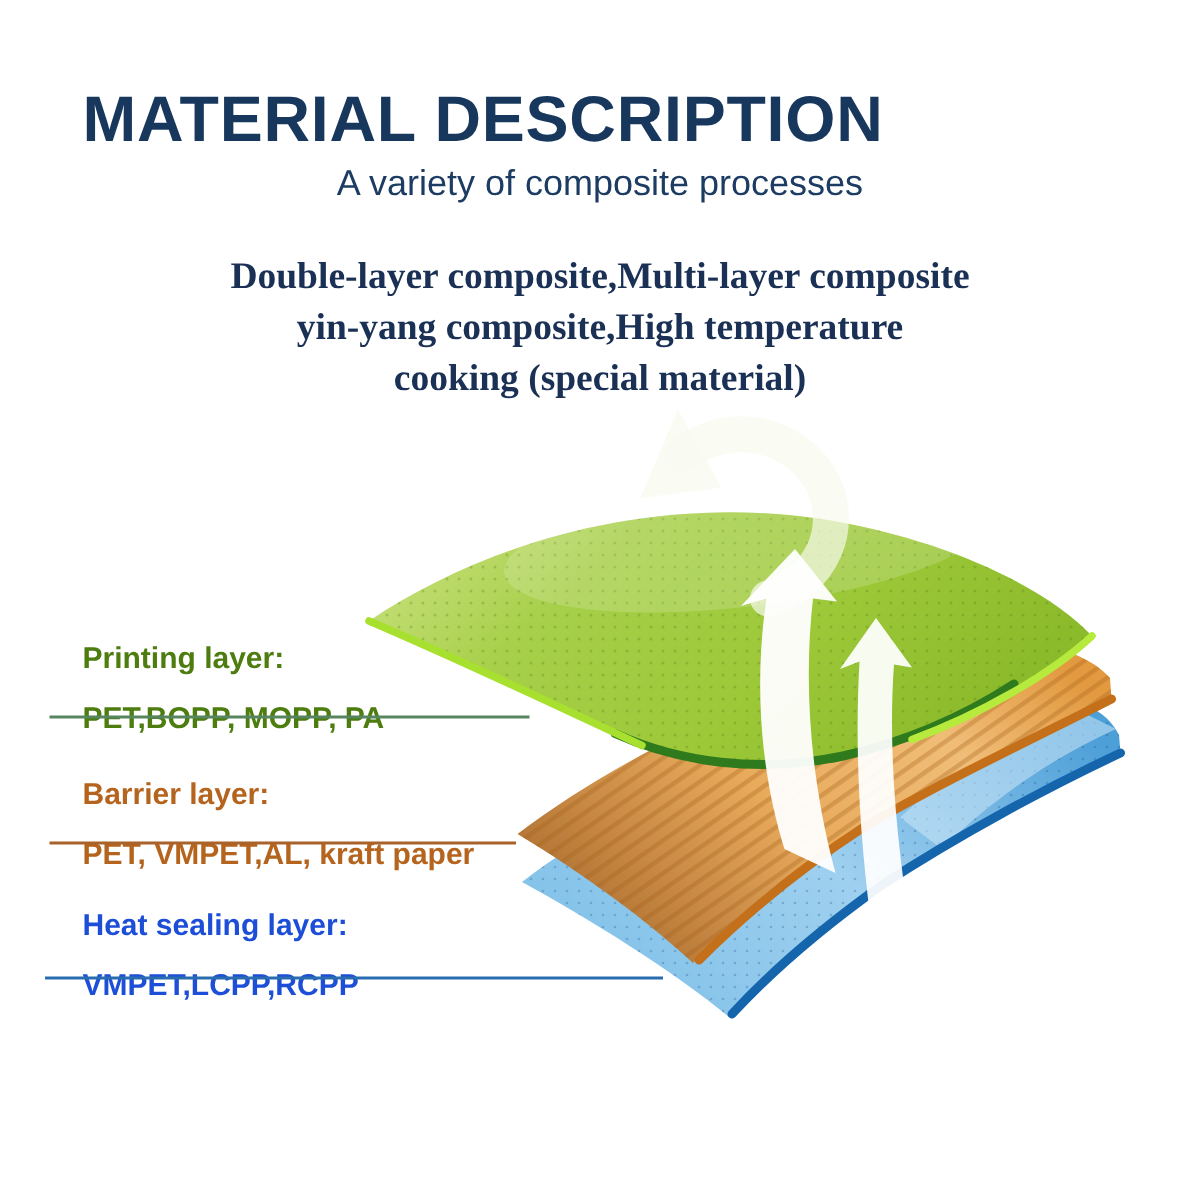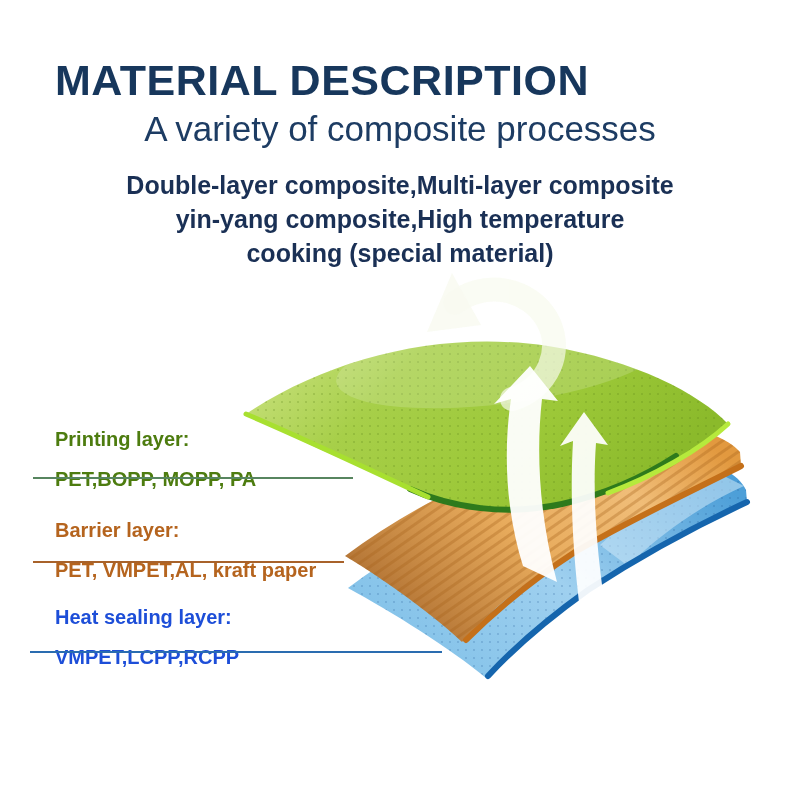--- a/index.html
+++ b/index.html
@@ -8,21 +8,21 @@
     position:relative;width:800px;height:800px;margin:0 auto;
     background:#ffffff;overflow:hidden;
     font-family:"Liberation Sans", sans-serif;
   }
   .title{
     position:absolute;top:56px;left:0;width:644px;margin:0;
     text-align:center;font-size:43px;font-weight:700;letter-spacing:.5px;
   }
   .subtitle{
     position:absolute;top:109px;left:0;width:800px;margin:0;
-    text-align:center;font-size:35px;font-weight:400;
+    text-align:center;font-size:24px;font-weight:400;
   }
   .description{
     position:absolute;top:168px;left:0;width:800px;
     text-align:center;font-size:25px;font-weight:700;line-height:34px;
   }
   .diagram-svg{position:absolute;left:0;top:0;width:800px;height:800px;}
   .label-block{position:absolute;left:55px;font-size:20px;font-weight:700;line-height:27px;}
   .label-block .materials{font-weight:700;margin-top:13px;}
   .rule-line{position:absolute;height:2px;}
   #printing-label{top:426px;}
@@ -34,21 +34,21 @@
 </style>
 </head>
 <body>
 
 <div class="stage">
 
   <h1 class="title" style="color: rgb(23, 55, 92);">MATERIAL DESCRIPTION</h1>
 
   <h2 class="subtitle" style="color: rgb(29, 60, 99);">A variety of composite processes</h2>
 
-  <div class="description" style="color: rgb(26, 48, 85);">
+  <div class="description" style="color: rgb(26, 48, 85); font-family: Liberation Serif, serif;">
     <div>Double-layer composite,Multi-layer composite</div>
     <div>yin-yang composite,High temperature</div>
     <div>cooking (special material)</div>
   </div>
 
   <svg class="diagram-svg" viewBox="0 0 800 800">
     <defs>
       <linearGradient id="gGreen" x1="0" y1="0" x2="1" y2="0.35">
         <stop offset="0" stop-color="#cfe488"></stop>
         <stop offset="0.35" stop-color="#a7cf49"></stop>

